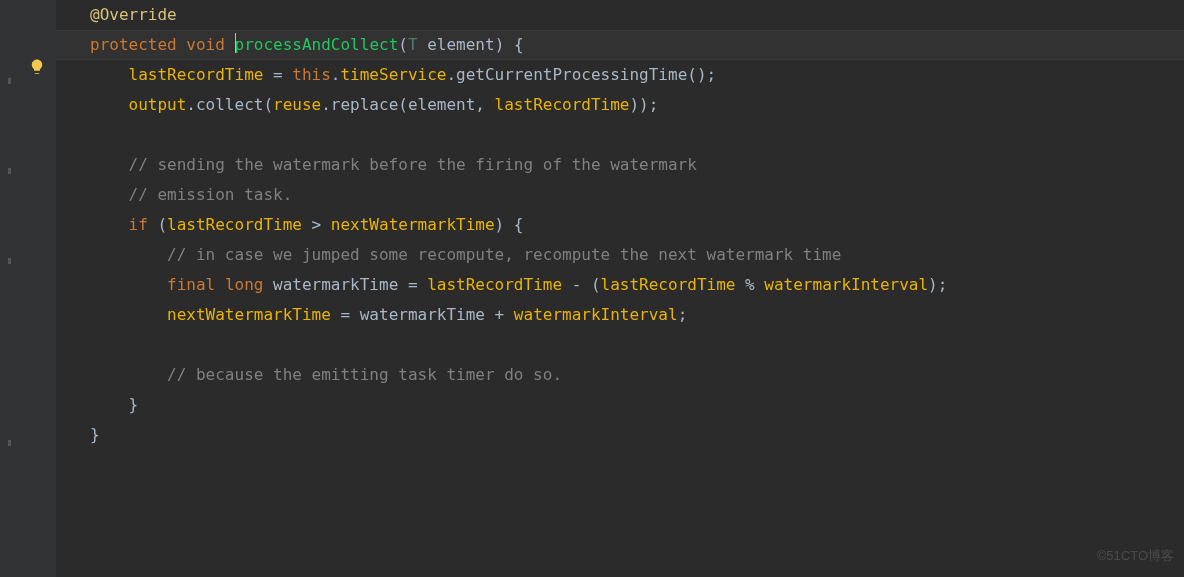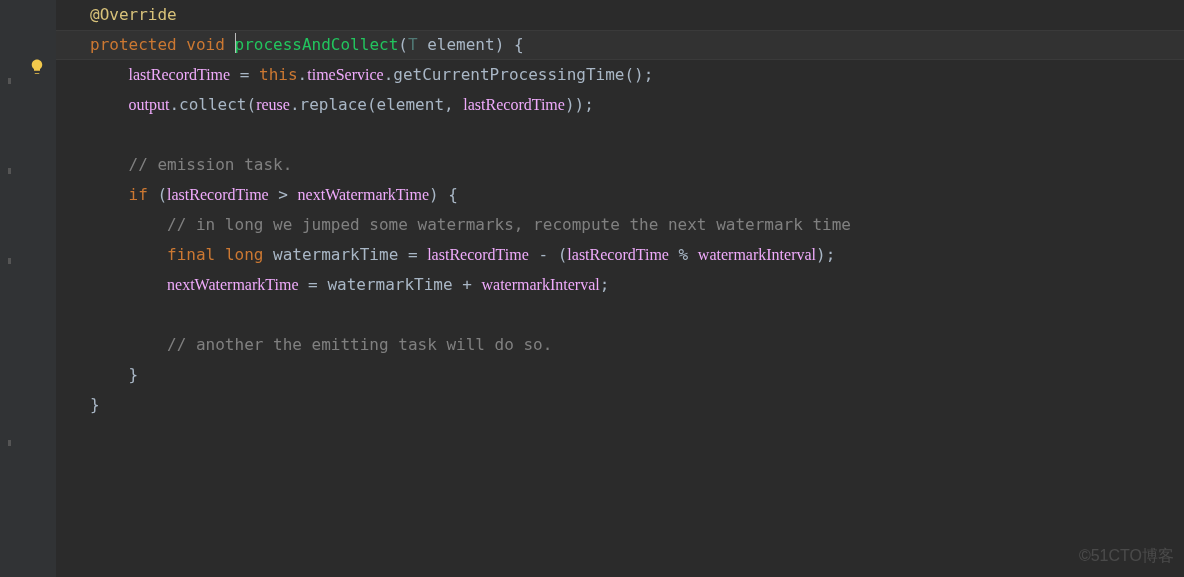--- a/index.html
+++ b/index.html
@@ -54,27 +54,27 @@
     height: 20px;
     background: #bbbbbb;
     vertical-align: -3px;
     margin-right: -1px;
   }
   .c-annot  { color: #d8c27a; text-align: center; }
   .c-kw     { color: #cc7832; }
   .c-ident  { color: #22c55e; }
   .c-default{ color: #a9b7c6; }
   .c-type   { color: #507874; }
-  .c-member { color: #f0abfc; font-family: Liberation Serif, serif; }
+  .c-member { color: #eab308; }
   .c-comment{ color: #808080; }
   .watermark {
     position: absolute;
     right: 10px;
     bottom: 6px;
-    font-size: 16px;
+    font-size: 13px;
     color: rgba(255,255,255,0.15);
     font-family: sans-serif;
   }
   .foldmark {
     position: absolute;
     left: 8px;
     width: 3px;
     height: 6px;
     background: #555;
   }
@@ -99,33 +99,34 @@
   <div class="line"><span class="c-annot">@Override</span></div>
 
   <div class="line highlight"><span class="c-kw">protected</span><span class="c-default"> </span><span class="c-kw">void</span><span class="c-default"> </span><span class="caret"></span><span class="c-ident">processAndCollect</span><span class="c-default">(</span><span class="c-type">T</span><span class="c-default"> </span><span class="c-default">element</span><span class="c-default">) {</span></div>
 
   <div class="line"><span class="c-default">    </span><span class="c-member">lastRecordTime</span><span class="c-default"> = </span><span class="c-kw">this</span><span class="c-default">.</span><span class="c-member">timeService</span><span class="c-default">.getCurrentProcessingTime();</span></div>
 
   <div class="line"><span class="c-default">    </span><span class="c-member">output</span><span class="c-default">.collect(</span><span class="c-member">reuse</span><span class="c-default">.replace(element, </span><span class="c-member">lastRecordTime</span><span class="c-default">));</span></div>
 
   <div class="line"> </div>
 
+  <div class="line"><span class="c-default">    </span><span class="c-comment">// sending the watermark before the firing of the watermark</span></div>
   <div class="line"><span class="c-default">    </span><span class="c-comment">// emission task.</span></div>
 
   <div class="line"><span class="c-default">    </span><span class="c-kw">if</span><span class="c-default"> (</span><span class="c-member">lastRecordTime</span><span class="c-default"> &gt; </span><span class="c-member">nextWatermarkTime</span><span class="c-default">) {</span></div>
 
-  <div class="line"><span class="c-default">        </span><span class="c-comment">// in long we jumped some watermarks, recompute the next watermark time</span></div>
+  <div class="line"><span class="c-default">        </span><span class="c-comment">// in case we jumped some recompute, recompute the next watermark time</span></div>
 
   <div class="line"><span class="c-default">        </span><span class="c-kw">final</span><span class="c-default"> </span><span class="c-kw">long</span><span class="c-default"> watermarkTime = </span><span class="c-member">lastRecordTime</span><span class="c-default"> - (</span><span class="c-member">lastRecordTime</span><span class="c-default"> % </span><span class="c-member">watermarkInterval</span><span class="c-default">);</span></div>
 
   <div class="line"><span class="c-default">        </span><span class="c-member">nextWatermarkTime</span><span class="c-default"> = watermarkTime + </span><span class="c-member">watermarkInterval</span><span class="c-default">;</span></div>
 
 
   <div class="line"> </div>
 
-  <div class="line"><span class="c-default">        </span><span class="c-comment">// another the emitting task will do so.</span></div>
+  <div class="line"><span class="c-default">        </span><span class="c-comment">// because the emitting task timer do so.</span></div>
 
   <div class="line"><span class="c-default">    </span><span class="c-default">}</span></div>
   <div class="line"><span class="c-default">}</span></div>
 
 </div>
 
 <div class="watermark">©51CTO博客</div>
 
 </body></html>

